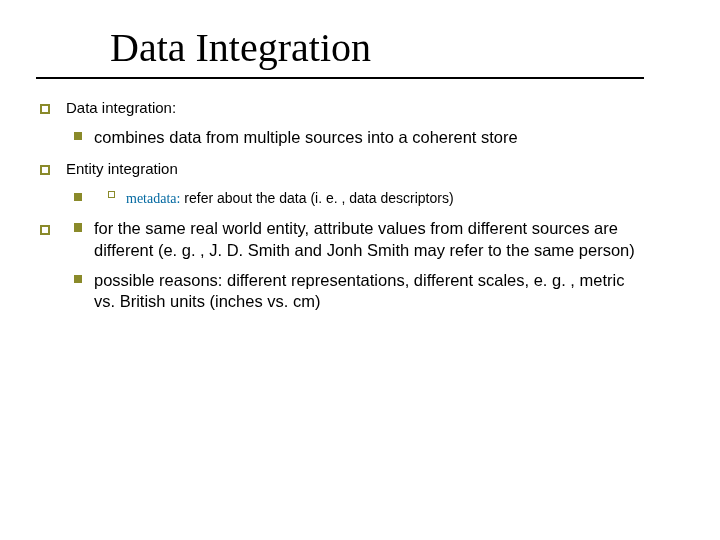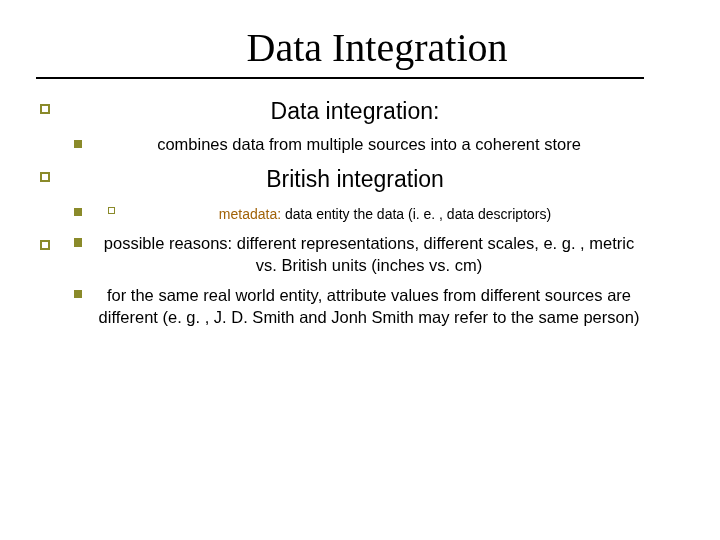--- a/index.html
+++ b/index.html
@@ -10,21 +10,20 @@
     background: #ffffff;
     font-family: Verdana, Geneva, sans-serif;
     color: #000;
     overflow: hidden;
   }
   .slide {
     box-sizing: border-box;
     width: 660px;
     height: 540px;
     padding: 24px 16px 20px 36px;
-    text-align: center;
   }
   .title {
     font-family: "Times New Roman", Times, serif;
     font-size: 40px;
     font-weight: 400;
     margin: 0 0 6px 74px;
     color: #000;
   }
   .rule {
     border: none;
@@ -44,21 +43,21 @@
     position: absolute;
     left: 4px;
     top: 7px;
     width: 10px;
     height: 10px;
     border: 2px solid #8a8a2a;
     background: transparent;
     box-sizing: border-box;
   }
   .lvl1 > .text {
-    font-size: 23px;
+    font-size: 15px;
   }
   .lvl2 {
     margin: 8px 0 4px 0;
     padding-left: 58px;
     position: relative;
   }
   .lvl2 > .bullet {
     position: absolute;
     left: 38px;
     top: 5.5px;
@@ -81,60 +80,60 @@
     top: 4px;
     width: 7px;
     height: 7px;
     border: 1.5px solid #8a8a2a;
     background: transparent;
     box-sizing: border-box;
   }
   .lvl3 > .text {
     font-size: 14px;
   }
-  .metaword { color: #a16207; }
+  .metaword { color: #0369a1; font-family: Liberation Serif, serif; }
 </style>
 </head>
 <body>
 
 <div class="slide">
   <h1 class="title">Data Integration</h1>
   <hr class="rule">
   <div class="content">
 
     <div class="lvl1">
       <span class="bullet"></span>
       <span class="text">Data integration:</span>
     </div>
     <div class="lvl2">
       <span class="bullet"></span>
       <span class="text">combines data from multiple sources into a coherent store</span>
     </div>
 
     <div class="lvl1">
       <span class="bullet"></span>
-      <span class="text">British integration</span>
+      <span class="text">Entity integration</span>
     </div>
     <div class="lvl2">
       <span class="bullet"></span>
     </div>
     <div class="lvl3">
       <span class="bullet"></span>
-      <span class="text"><span class="metaword">metadata:</span><span> data entity the data (i. e. , data descriptors)</span></span>
+      <span class="text"><span class="metaword">metadata:</span><span> refer about the data (i. e. , data descriptors)</span></span>
     </div>
     <div class="lvl2">
       <span class="bullet"></span>
     </div>
 
     <div class="lvl1">
       <span class="bullet"></span>
     </div>
     <div class="lvl2">
       <span class="bullet"></span>
-      <span class="text">possible reasons: different representations, different scales, e. g. , metric vs. British units (inches vs. cm)</span>
+      <span class="text">for the same real world entity, attribute values from different sources are different (e. g. , J. D. Smith and Jonh Smith may refer to the same person)</span>
     </div>
     <div class="lvl2">
       <span class="bullet"></span>
-      <span class="text">for the same real world entity, attribute values from different sources are different (e. g. , J. D. Smith and Jonh Smith may refer to the same person)</span>
+      <span class="text">possible reasons: different representations, different scales, e. g. , metric vs. British units (inches vs. cm)</span>
     </div>
 
   </div>
 </div>
 
 </body></html>

